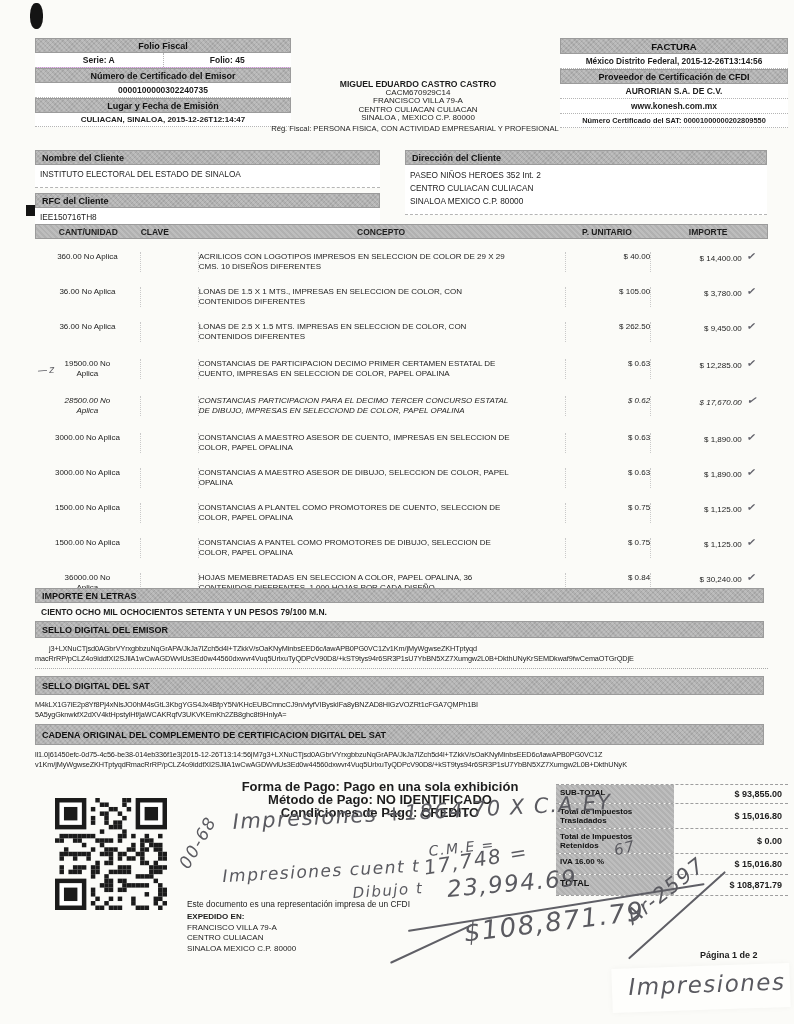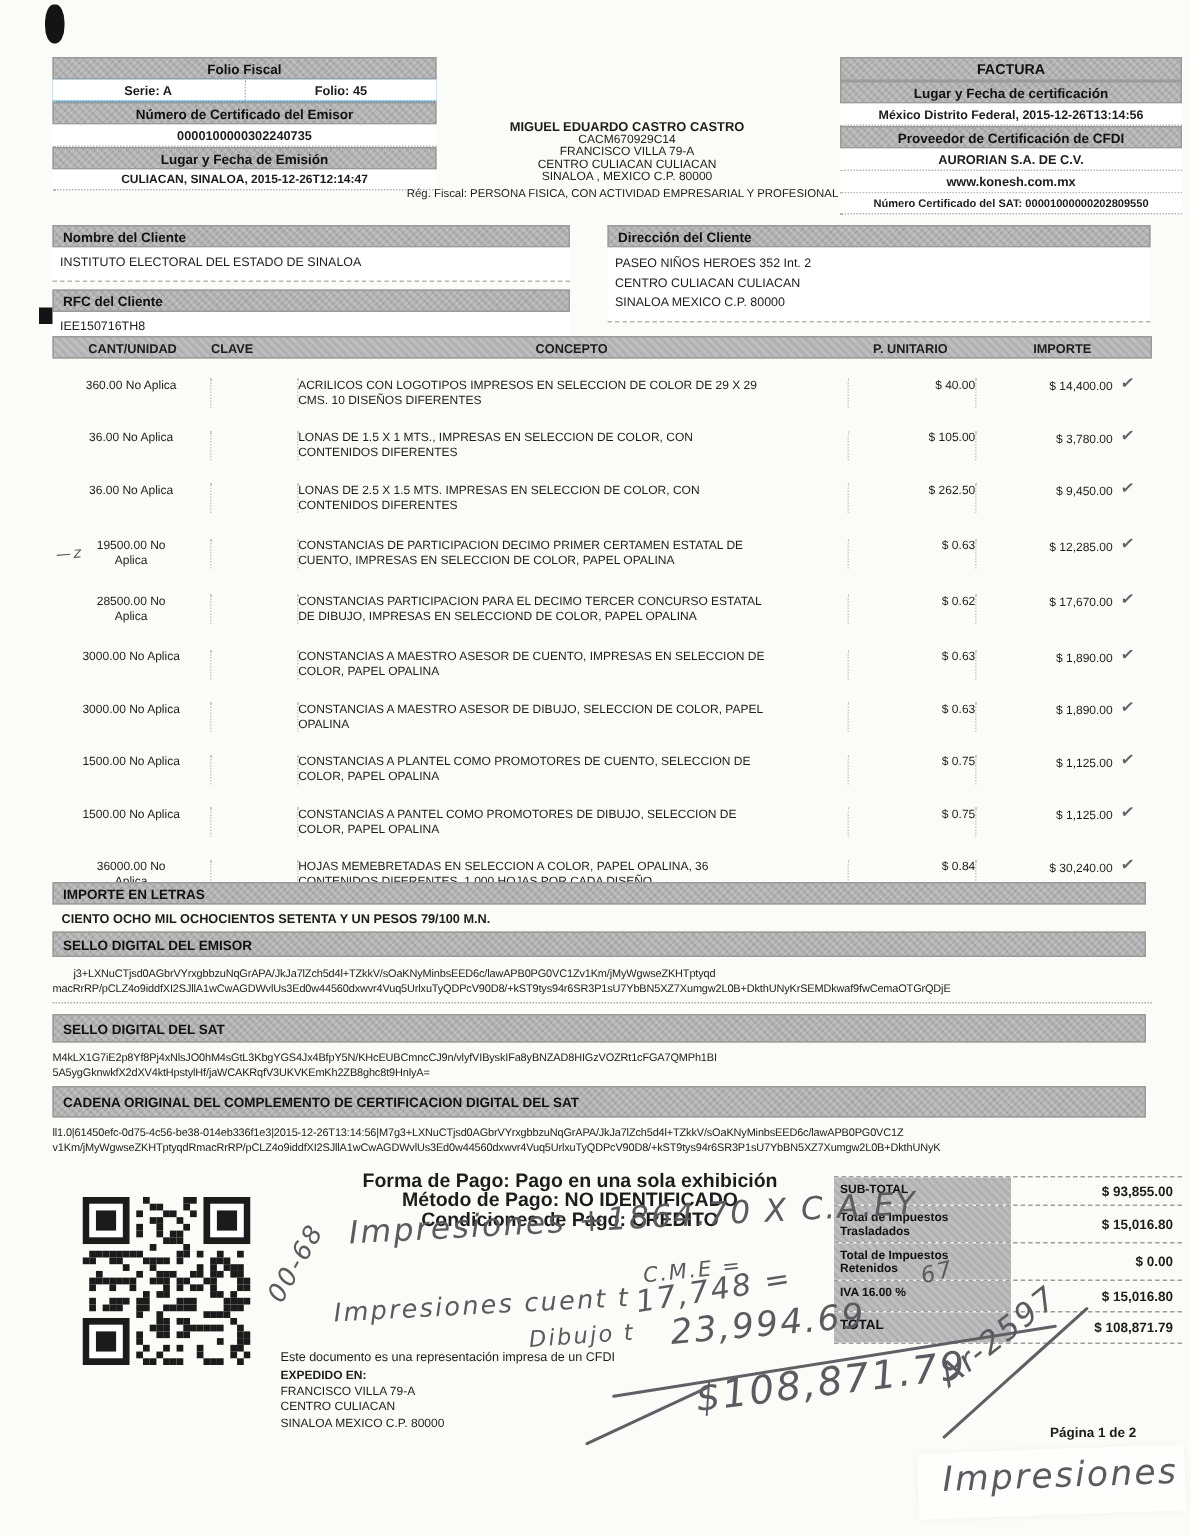--- a/index.html
+++ b/index.html
@@ -37,42 +37,41 @@
 </head>
 <body>
 
 <div class="page">
 
   <div class="blob" style="left:30px;top:3px;width:13px;height:26px;border-radius:45%;"></div>
   <div class="blob" style="left:26px;top:205px;width:14px;height:11px;"></div>
 
   <div class="abs" style="left:35px;top:38px;width:256px;">
     <div class="bar">Folio Fiscal</div>
-    <div class="flexrow" style="border-bottom:1px dotted #b5b5b5;background:#0ea5e9;">
+    <div class="flexrow" style="border-bottom:1px dotted #b5b5b5;background:#f0abfc;">
       <div class="val b" style="flex:1;border-bottom:none;border-right:1px dotted #b5b5b5;">Serie: A</div>
       <div class="val b" style="flex:1;border-bottom:none;">Folio: 45</div>
     </div>
     <div class="bar">Número de Certificado del Emisor</div>
     <div class="val b">0000100000302240735</div>
     <div class="bar">Lugar y Fecha de Emisión</div>
     <div class="val b" style="font-size:8px;">CULIACAN, SINALOA, 2015-12-26T12:14:47</div>
   </div>
 
   <div class="abs" style="left:272px;top:80px;width:292px;text-align:center;line-height:8.6px;">
     <div style="font-size:8.6px;font-weight:bold;">MIGUEL EDUARDO CASTRO CASTRO</div>
     <div style="font-size:8px;">CACM670929C14</div>
     <div style="font-size:8px;">FRANCISCO VILLA   79-A</div>
     <div style="font-size:8px;">CENTRO   CULIACAN   CULIACAN</div>
     <div style="font-size:8px;">SINALOA ,  MEXICO  C.P.  80000</div>
   </div>
   <div class="abs" style="left:240px;top:124px;width:350px;text-align:center;font-size:7.6px;">Rég. Fiscal: PERSONA FISICA, CON ACTIVIDAD EMPRESARIAL Y PROFESIONAL</div>
 
   <div class="abs" style="left:560px;top:38px;width:228px;">
     <div class="bar" style="font-size:9.5px;">FACTURA</div>
-    <div class="bar">Lugar y Fecha de certificación</div>
     <div class="val b" style="font-size:8.3px;">México Distrito Federal, 2015-12-26T13:14:56</div>
     <div class="bar">Proveedor de Certificación de CFDI</div>
     <div class="val b">AURORIAN S.A. DE C.V.</div>
     <div class="val b">www.konesh.com.mx</div>
     <div class="val" style="font-size:7.4px;font-weight:bold;">Número Certificado del SAT: 00001000000202809550</div>
   </div>
 
   <div class="abs" style="left:35px;top:150px;width:345px;">
     <div class="bar left">Nombre del Cliente</div>
     <div class="val l" style="font-size:8.3px;border-bottom:1px dashed #b5b5b5;padding:4px 0 8px 5px;">INSTITUTO ELECTORAL DEL ESTADO DE SINALOA</div>
@@ -119,21 +118,21 @@
         <div class="c-pu">$  262.50</div>
         <div class="c-imp"><span>$  9,450.00</span><span class="check">✓</span></div>
       </div>
       <div class="trow" style="margin-bottom:8px;">
         <div class="c-cant"><span>19500.00  No Aplica</span></div>
           <div class="c-clave"></div>
         <div class="c-conc">CONSTANCIAS DE PARTICIPACION DECIMO PRIMER CERTAMEN ESTATAL DE CUENTO, IMPRESAS EN SELECCION DE COLOR, PAPEL OPALINA</div>
         <div class="c-pu">$  0.63</div>
         <div class="c-imp"><span>$  12,285.00</span><span class="check">✓</span></div>
       </div>
-      <div class="trow" style="margin-bottom:8px;">
+      <div class="trow" style="margin-bottom:8px;font-style:italic;">
         <div class="c-cant"><span>28500.00  No Aplica</span></div>
           <div class="c-clave"></div>
         <div class="c-conc">CONSTANCIAS PARTICIPACION PARA EL DECIMO TERCER CONCURSO ESTATAL DE DIBUJO, IMPRESAS EN SELECCIOND DE COLOR, PAPEL OPALINA</div>
         <div class="c-pu">$  0.62</div>
         <div class="c-imp"><span>$  17,670.00</span><span class="check">✓</span></div>
       </div>
       <div class="trow" style="margin-bottom:6px;">
         <div class="c-cant"><span>3000.00  No Aplica</span></div>
           <div class="c-clave"></div>
         <div class="c-conc">CONSTANCIAS A MAESTRO ASESOR DE CUENTO, IMPRESAS EN SELECCION DE COLOR, PAPEL OPALINA</div>

